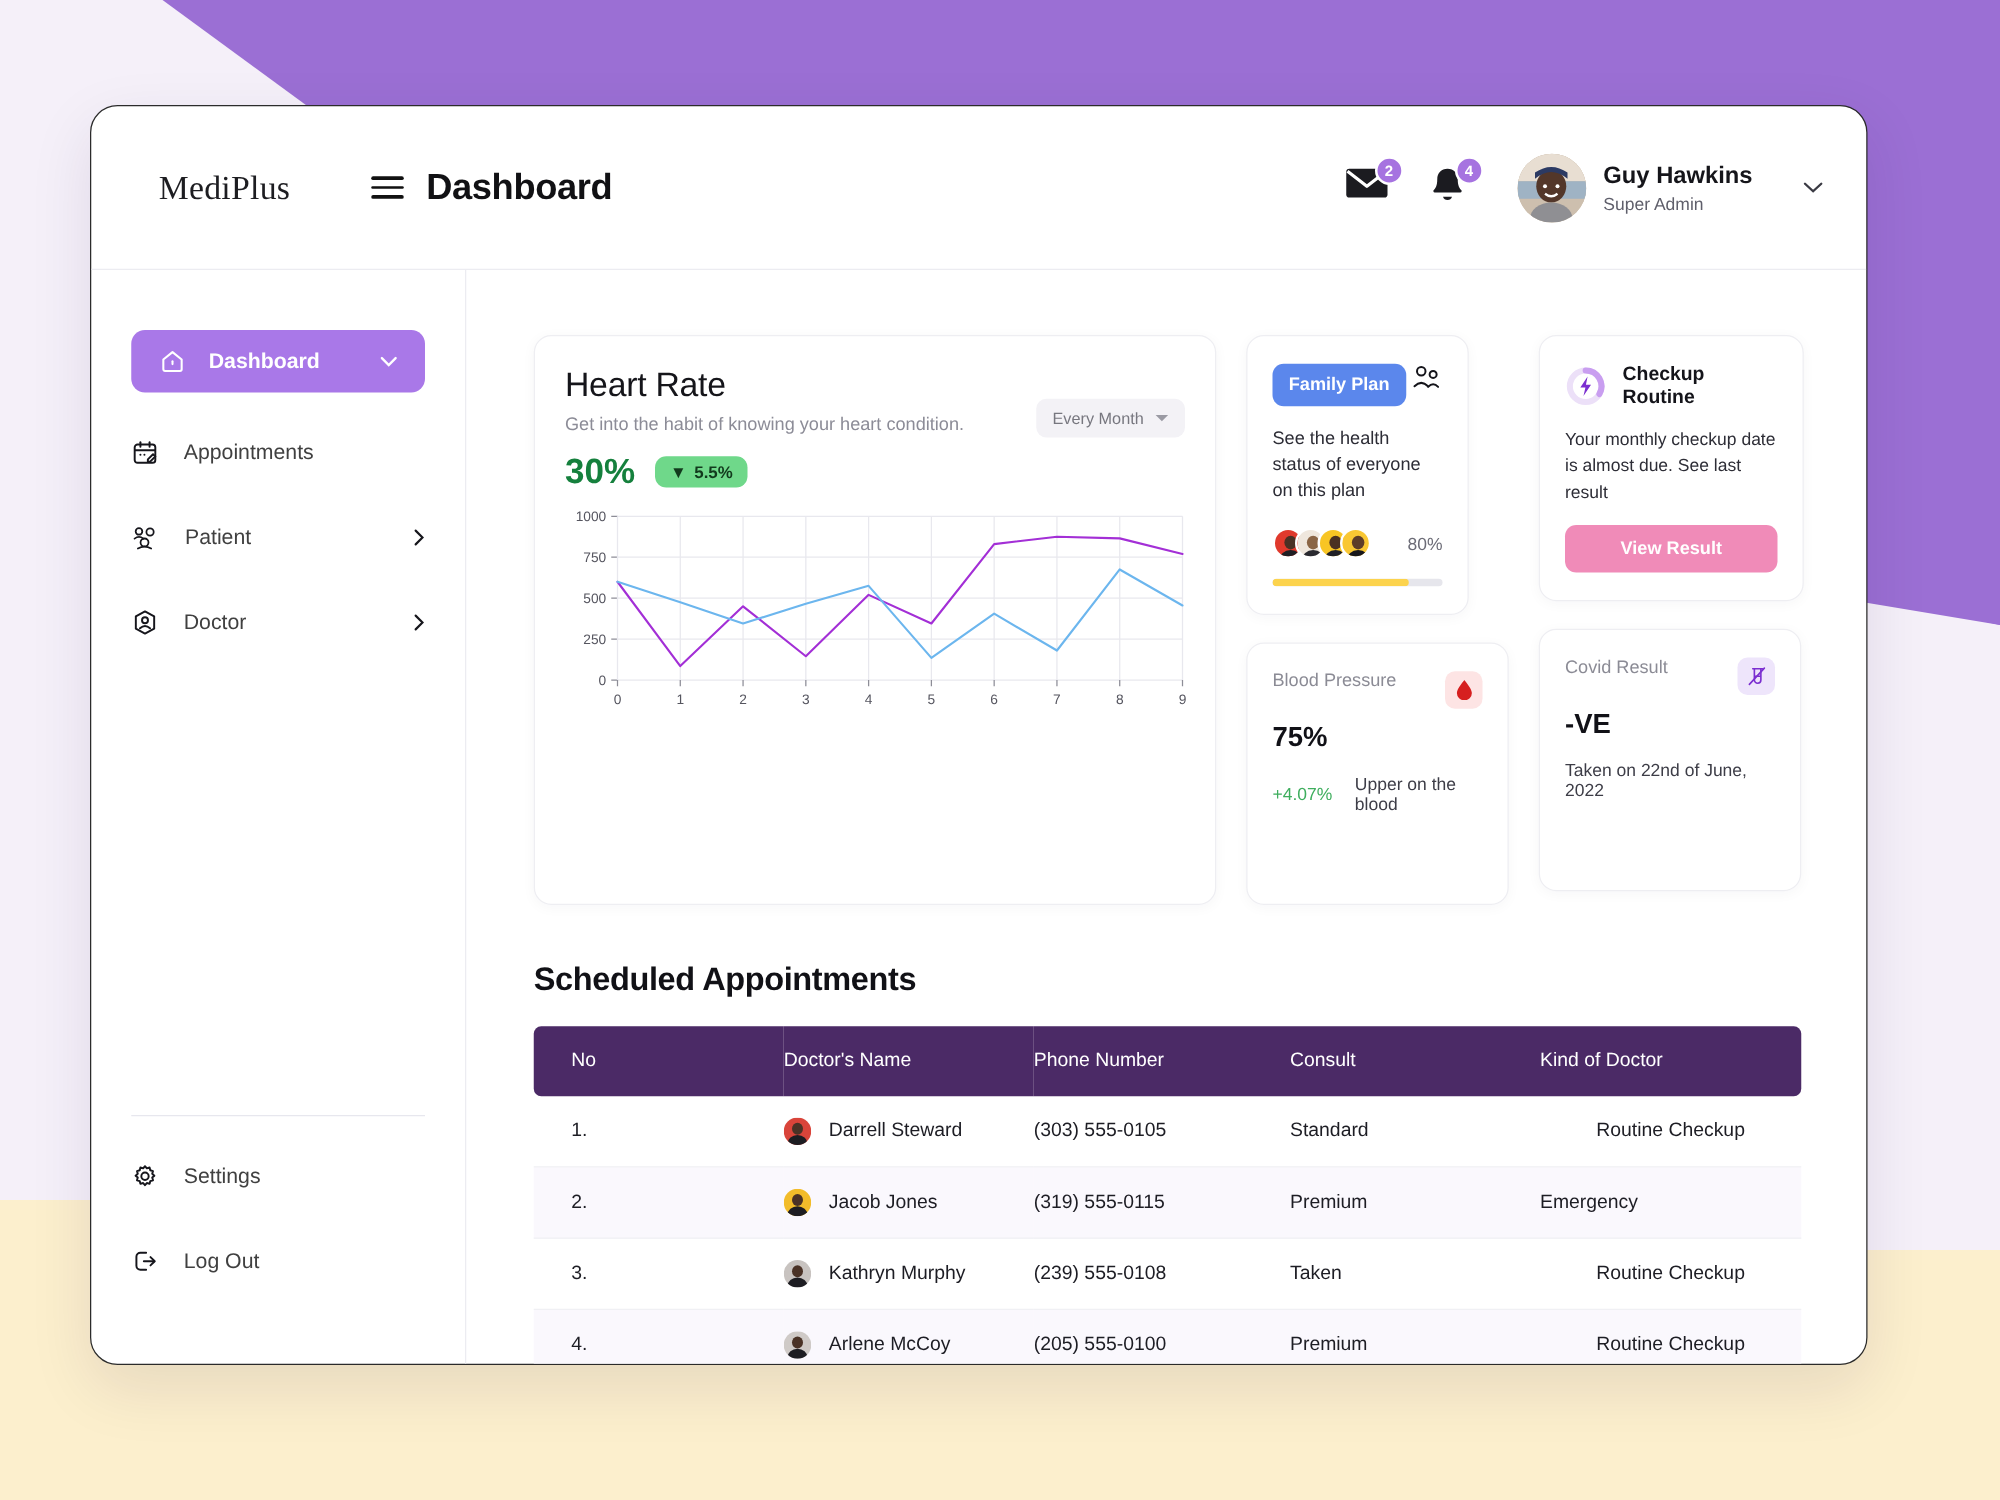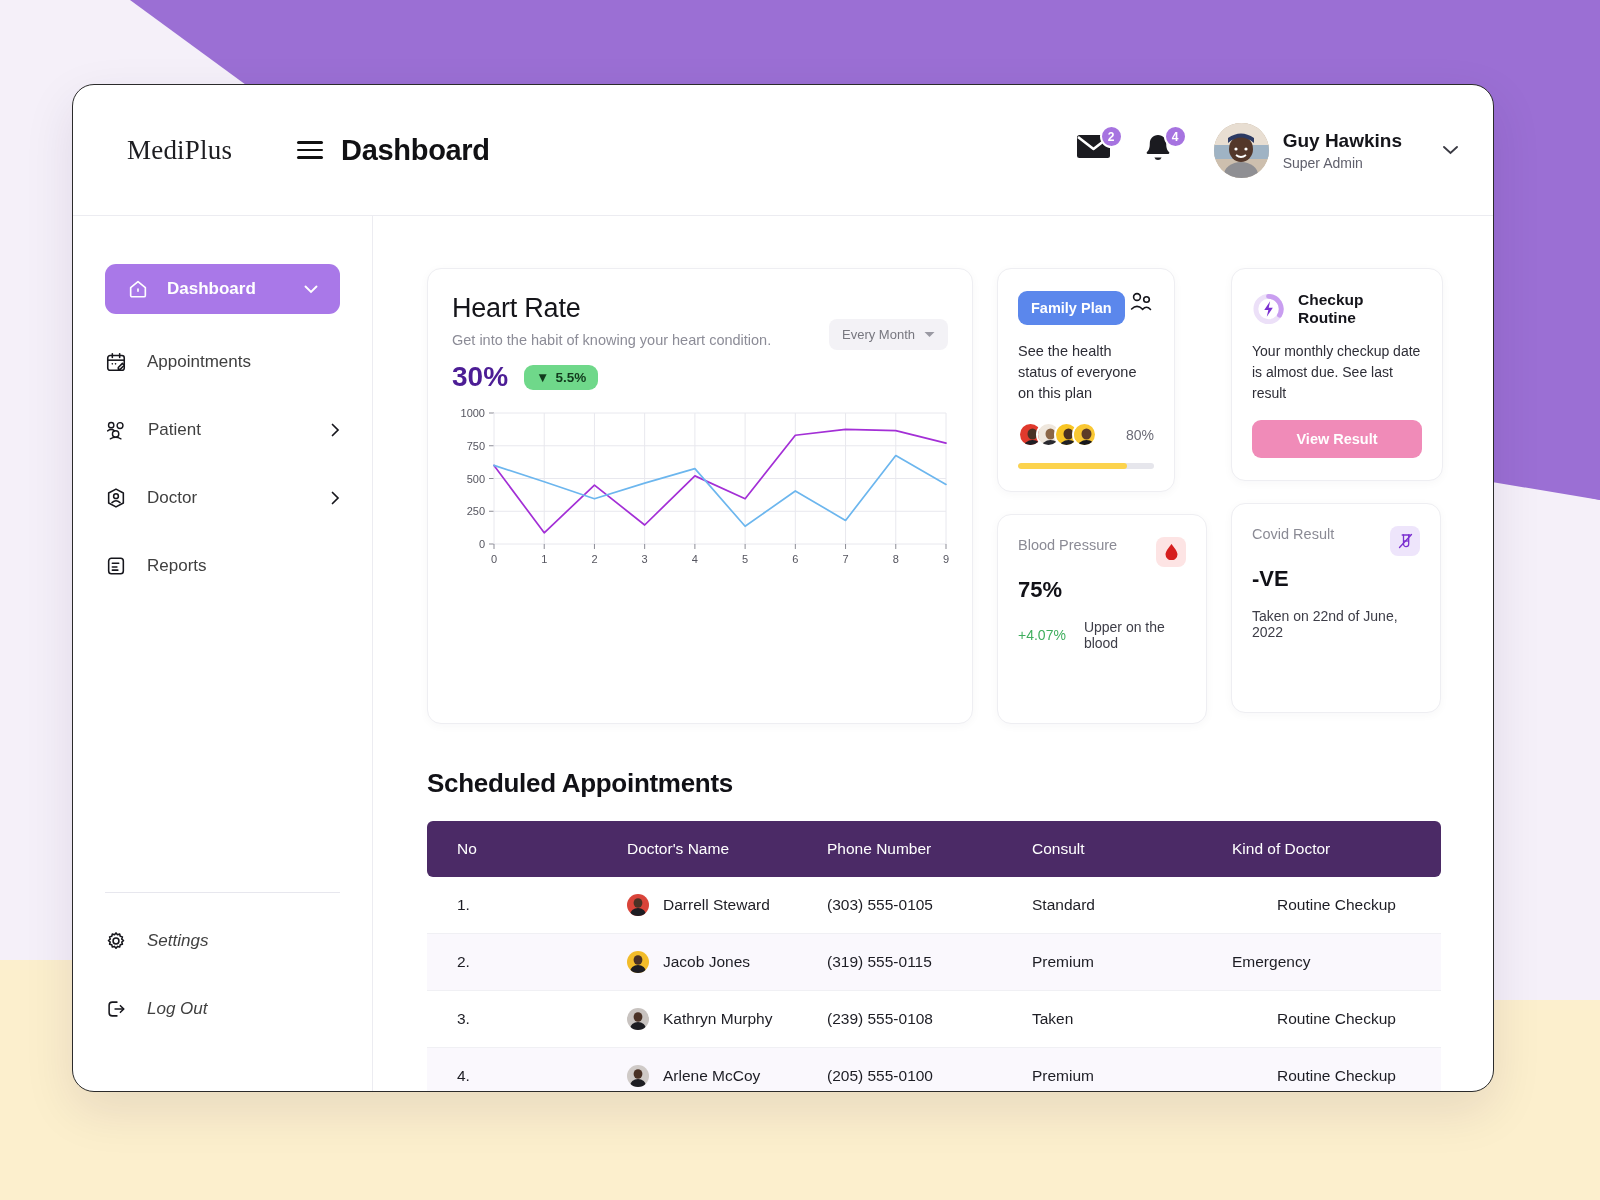--- a/index.html
+++ b/index.html
@@ -113,42 +113,42 @@
 
   .nav-item {
     display: flex; align-items: center; gap: 20px;
     padding: 0 32px; height: 68px; cursor: pointer;
   }
   .nav-item .nav-label { font-size: 17px; color: #404040; text-align: right; }
   .nav-item .chev-right { margin-left: auto; color: #2b2b33; }
 
   .nav-spacer { flex: 1 1 auto; }
   .nav-divider { height: 1px; background: #e7e7ee; margin: 0 32px 14px 32px; }
-  .nav-bottom { padding-bottom: 48px; font-style: italic; }
+  .nav-bottom { padding-bottom: 48px; }
 
   
   .main {
     flex: 1 1 auto; min-width: 0;
     padding: 52px 54px 0 54px;
     overflow: hidden;
   }
   .grid-top { display: flex; gap: 24px; }
 
   .card {
     background: #fff; border: 1px solid #eeeef2;
     border-radius: 14px;
     box-shadow: 0 2px 10px rgba(30,20,60,.035);
   }
 
   
   .hr-card { width: 546px; flex: 0 0 546px; padding: 24px 24px 18px 24px; position: relative; }
   .hr-title { font-size: 27px; font-weight: 400; color: #15151a; letter-spacing: -.2px; }
   .hr-sub { font-size: 14.5px; color: #8c8c97; margin-top: 8px; }
   .hr-kpi-row { display: flex; align-items: center; gap: 16px; margin-top: 13px; }
-  .hr-kpi { font-size: 28px; font-weight: 700; color: #4c1d95; }
+  .hr-kpi { font-size: 28px; font-weight: 700; color: #15803d; }
   .hr-chip {
     background: #6fd88a; color: #123a1d;
     border-radius: 9px; padding: 5px 12px;
     font-size: 13.5px; font-weight: 600;
     display: inline-flex; align-items: center; gap: 6px;
   }
   .hr-period {
     position: absolute; right: 24px; top: 50px;
     background: #f3f2f6; color: #77777f;
     font-size: 13px; border-radius: 8px;
@@ -351,29 +351,20 @@
           <path d="M12 2.3 l8 4.3 v10.8 L12 21.7 L4 17.4 V6.6z" stroke-linejoin="round"></path>
           <circle cx="12" cy="10" r="2.6"></circle>
           <path d="M7.6 17 q4.4 -4 8.8 0" stroke-linecap="round"></path>
         </svg>
         <span class="nav-label">Doctor</span>
         <svg class="chev-right" width="9" height="14" viewBox="0 0 9 14" fill="none" stroke="#16161c" stroke-width="1.7" stroke-linecap="round">
             <path d="M1.5 1.5 L7 7 L1.5 12.5"></path>
           </svg>
       </div>
 
-      <div class="nav-item">
-        <svg width="22" height="22" viewBox="0 0 24 24" fill="none" stroke="#16161c" stroke-width="1.7">
-          <rect x="4" y="3.5" width="16" height="17" rx="3"></rect>
-          <line x1="8" y1="9" x2="15" y2="9" stroke-linecap="round"></line>
-          <line x1="8" y1="13" x2="13" y2="13" stroke-linecap="round"></line>
-          <line x1="8" y1="16.5" x2="14" y2="16.5" stroke-linecap="round"></line>
-        </svg>
-        <span class="nav-label">Reports</span>
-      </div>
 
       <div class="nav-spacer"></div>
 
       <div class="nav-divider"></div>
 
       <div class="nav-bottom">
         <div class="nav-item">
           <svg width="22" height="22" viewBox="0 0 24 24" fill="none" stroke="#16161c" stroke-width="1.7">
             <circle cx="12" cy="12" r="3.2"></circle>
             <path d="M12 3.2 l1.6 1.9 2.4-.7 .6 2.4 2.4 .7 -.7 2.4 1.9 1.6 -1.9 1.6 .7 2.4 -2.4 .7 -.6 2.4 -2.4-.7 -1.6 1.9 -1.6-1.9 -2.4 .7 -.6-2.4 -2.4-.7 .7-2.4 -1.9-1.6 1.9-1.6 -.7-2.4 2.4-.7 .6-2.4 2.4 .7z" stroke-linejoin="round"></path>

